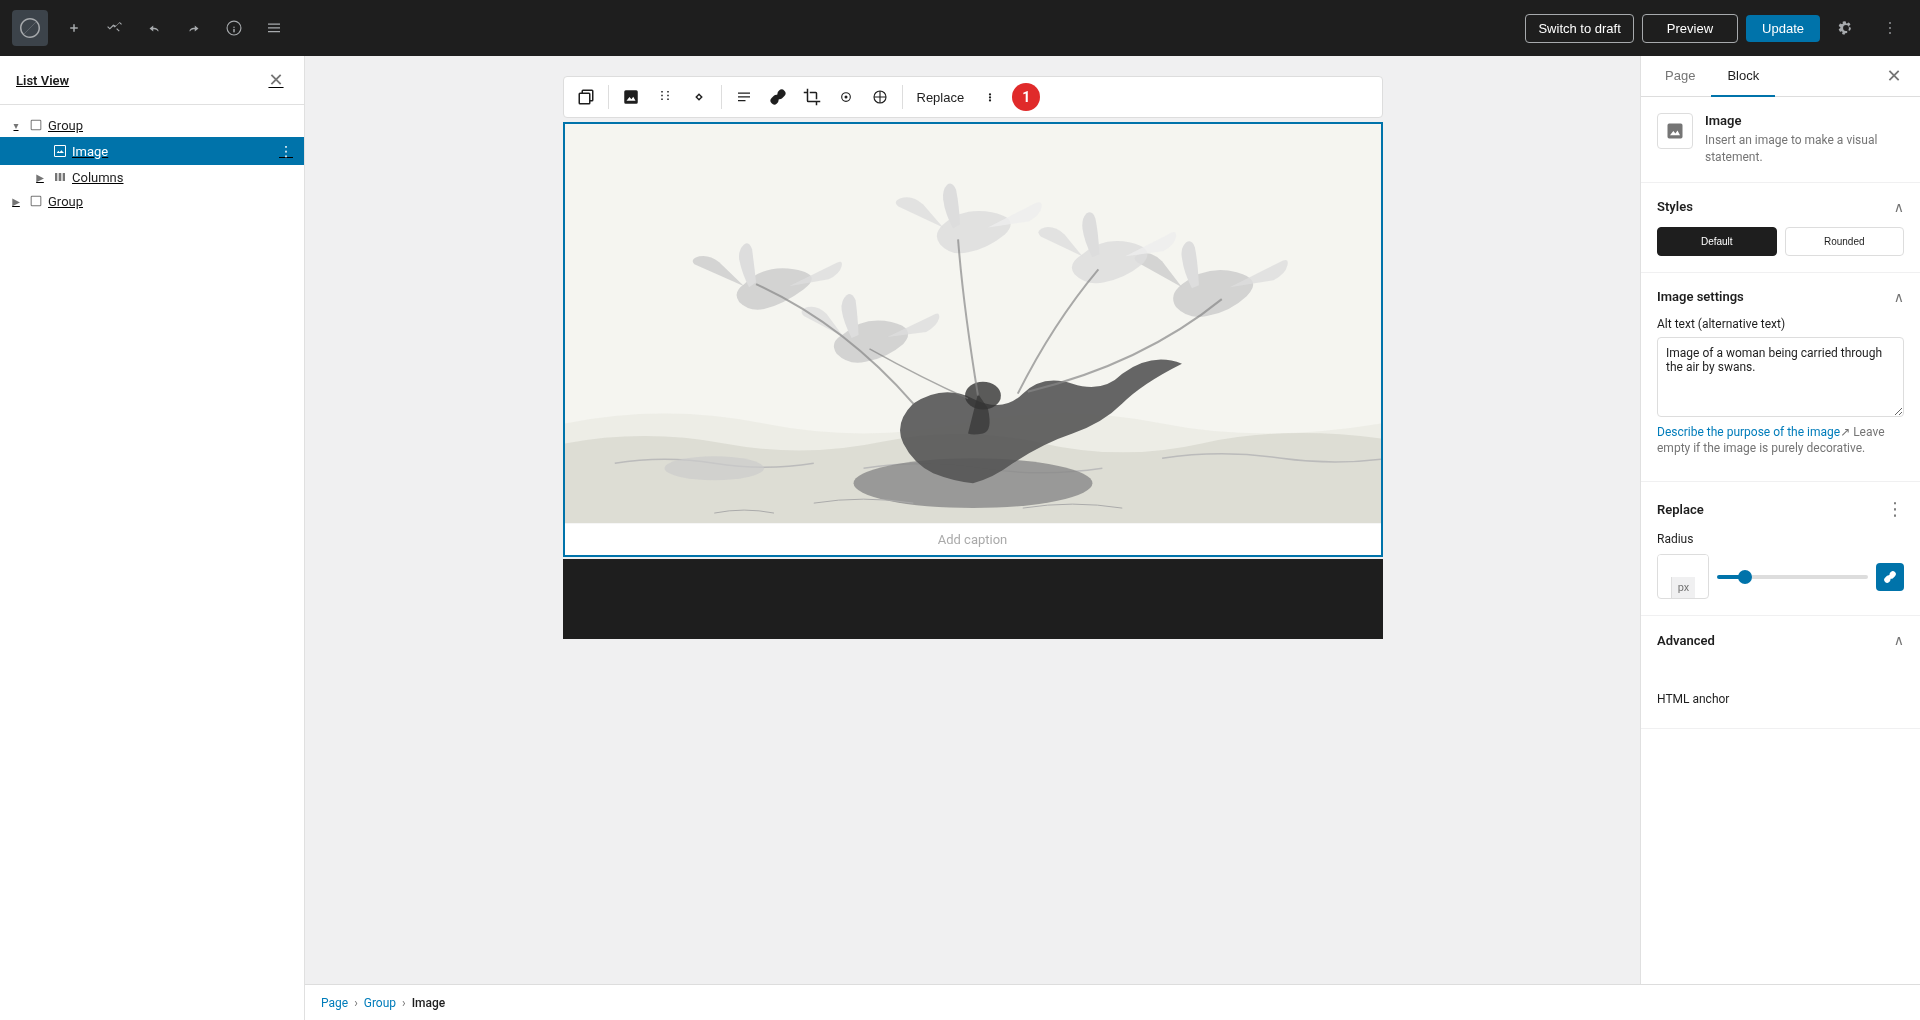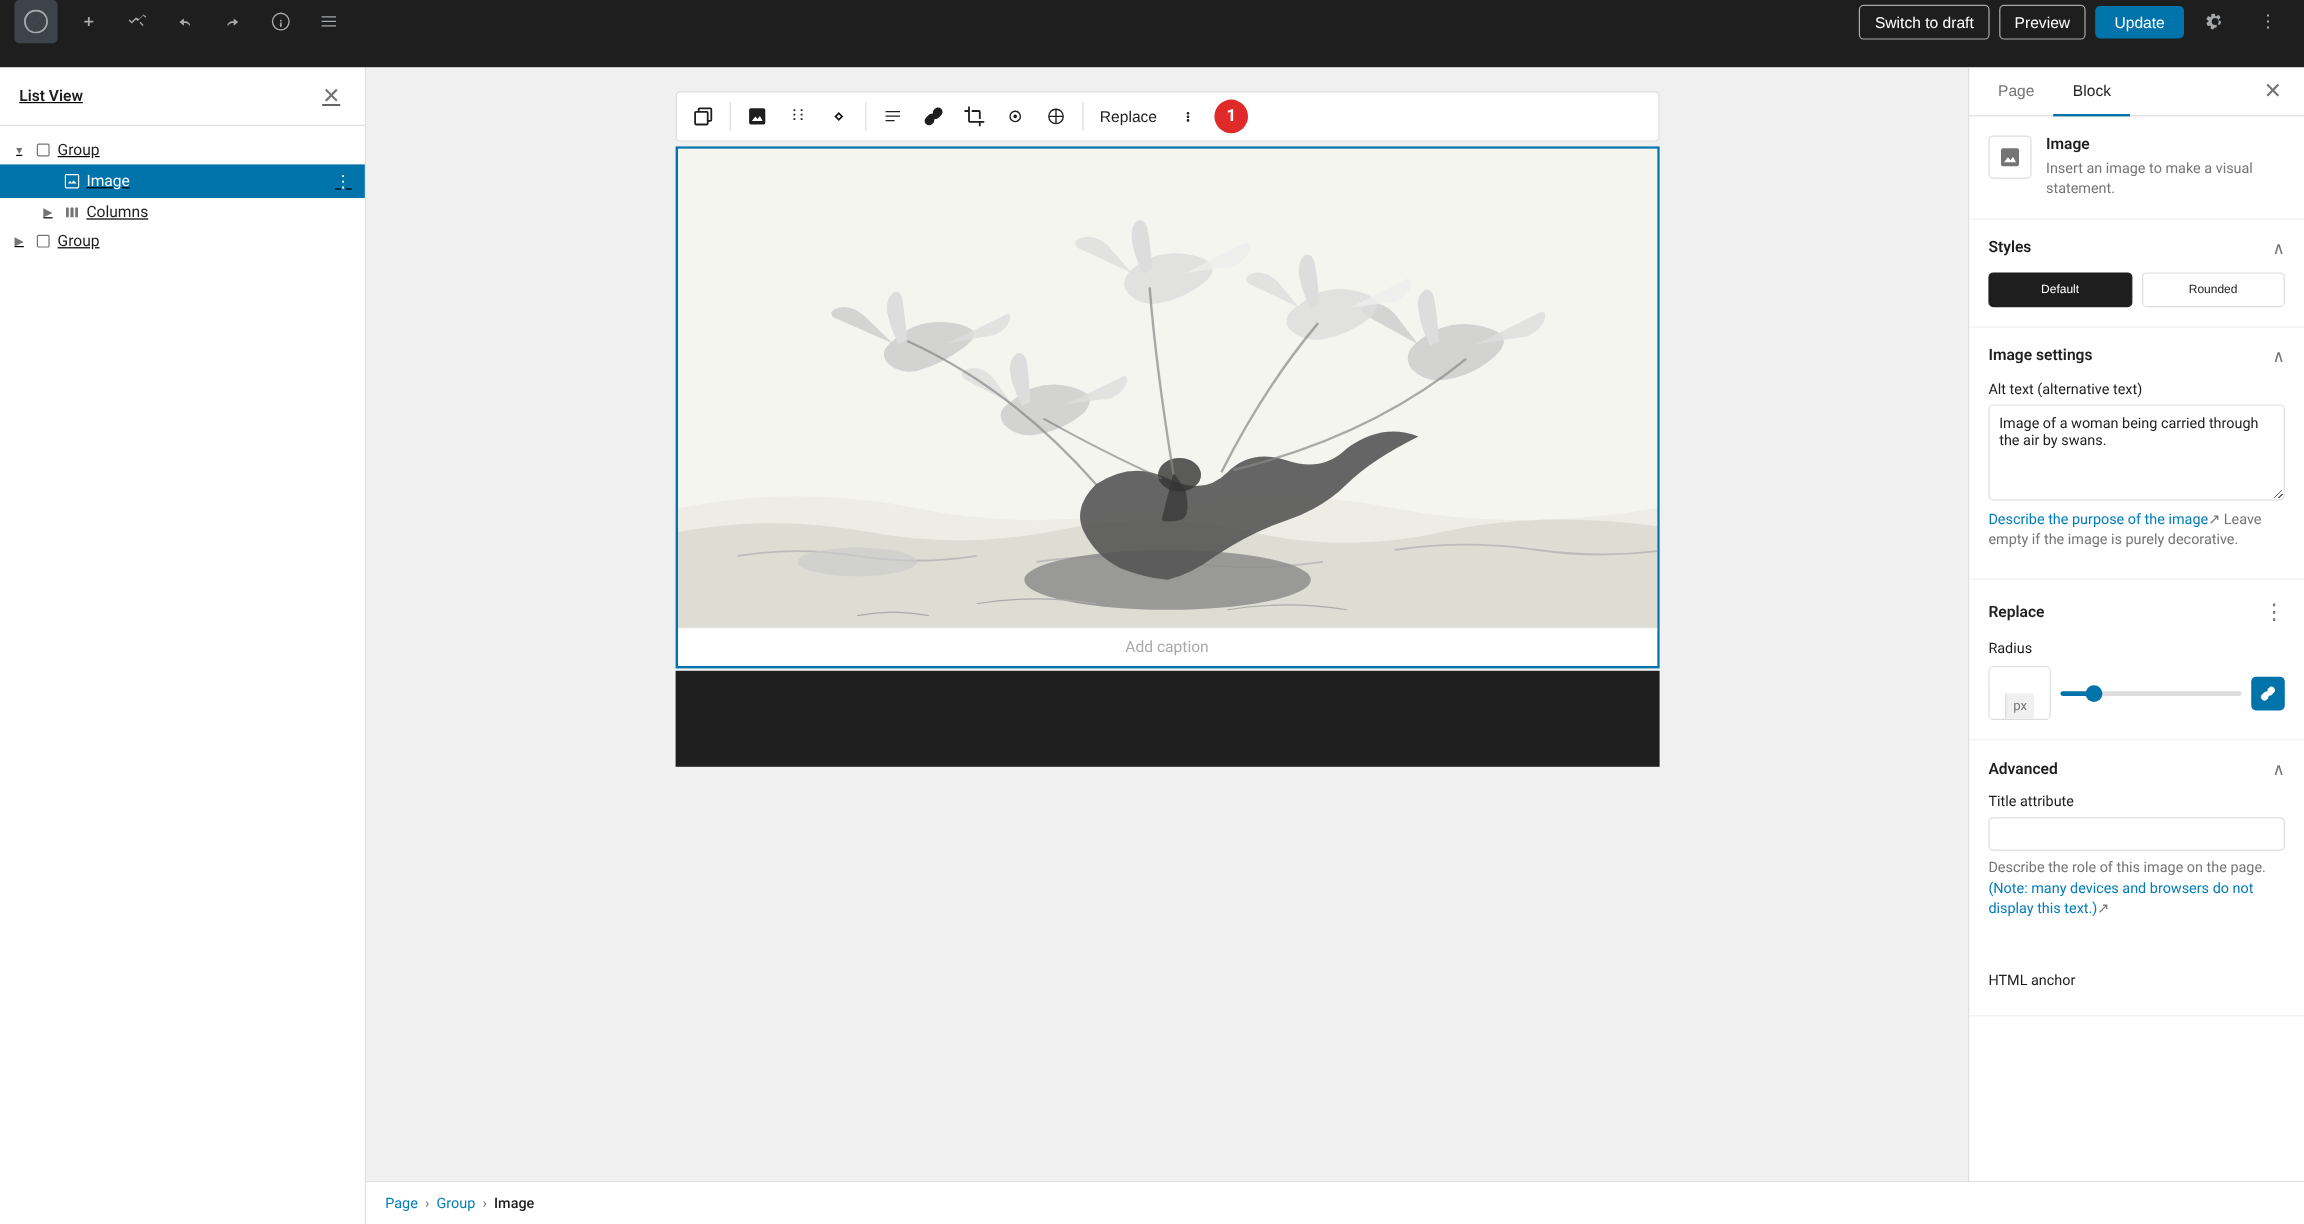--- a/index.html
+++ b/index.html
@@ -3,21 +3,21 @@
   <meta charset="utf-8">
   <style>
     * { box-sizing: border-box; margin: 0; padding: 0; }
     body { font-family: -apple-system, BlinkMacSystemFont, 'Segoe UI', Roboto, sans-serif; background: #f0f0f1; display: flex; flex-direction: column; height: 100vh; overflow: hidden; font-size: 13px; }
 
     
     .top-bar {
       height: 56px;
       background: #1e1e1e;
       display: flex;
-      align-items: flex-start;
+      align-items: center;
       padding: 0 12px;
       gap: 4px;
       flex-shrink: 0;
       position: relative;
       z-index: 100;
     }
     .top-bar-left { display: flex; align-items: center; gap: 4px; }
     .top-bar-right { display: flex; align-items: center; gap: 8px; margin-left: auto; }
     .wp-logo {
       width: 36px; height: 36px;
@@ -46,21 +46,21 @@
       color: #fff;
       padding: 6px 12px;
       cursor: pointer;
       font-size: 13px;
     }
     .preview-btn {
       background: transparent;
       border: 1px solid #a7aaad;
       border-radius: 4px;
       color: #fff;
-      padding: 6px 12px;
+      padding: 6px 24px;
       cursor: pointer;
       font-size: 13px;
     }
     .update-btn {
       background: #0073aa;
       border: none;
       border-radius: 4px;
       color: #fff;
       padding: 6px 16px;
       cursor: pointer;
@@ -740,28 +740,20 @@
           </button>
         </div>
       </div>
     </div>
 
     <div class="sidebar-section">
       <div class="sidebar-section-header">
         <span class="sidebar-section-title">Advanced</span>
         <button class="section-toggle">∧</button>
       </div>
-      <div style="margin-bottom: 12px;">
-        <label style="font-size:12px; color:#1e1e1e; display:block; margin-bottom:6px;">Title attribute</label>
-        <input type="text" class="title-attribute-input" value="" style="">
-        <div class="note-text">
-          <span>Describe the role of this image on the page.</span>
-          <a href="#" class="note-link">(Note: many devices and browsers do not display this text.)</a>↗
-        </div>
-      </div>
       <div>
         <label style="font-size:12px; color:#1e1e1e; display:block; margin-bottom:6px;margin-top:44px;">HTML anchor</label>
       </div>
     </div>
   </div>
 </div>
 
 <div class="breadcrumb">
   <span class="breadcrumb-item">Page</span>
   <span class="breadcrumb-sep">›</span>

